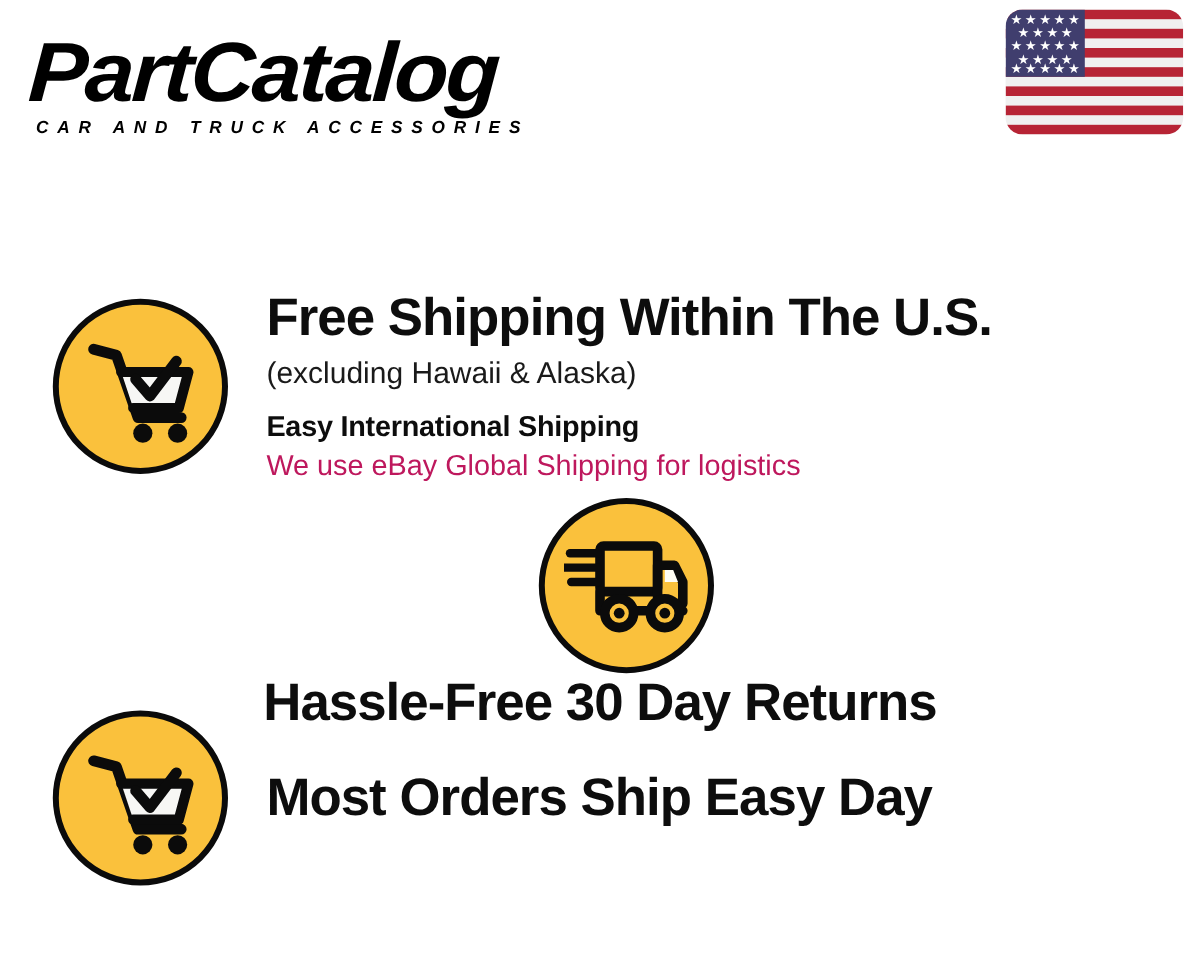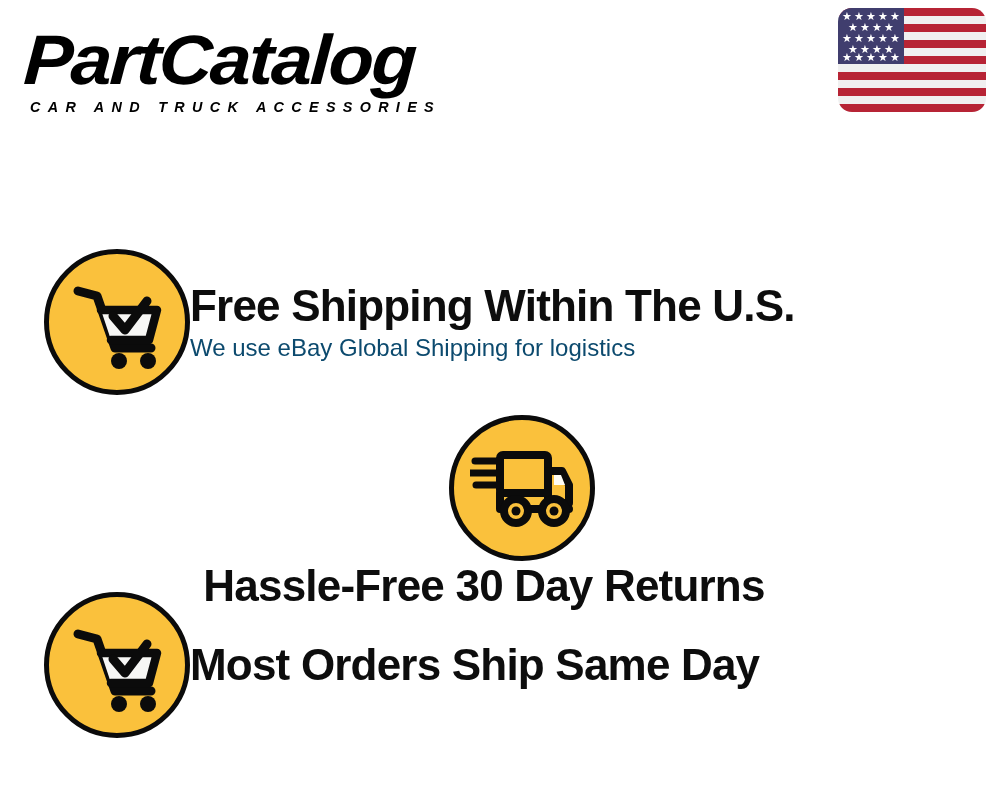--- a/index.html
+++ b/index.html
@@ -143,20 +143,21 @@
     border: 5px solid #0b0b0b;
     box-sizing: border-box;
     display: flex;
     align-items: center;
     justify-content: center;
   }
   .icon-badge svg { display: block; }
 
   .feature-text {
     flex: 1 1 auto;
+    margin-left: 32px;
     padding-right: 32px;
   }
   .feature-title {
     font-family: "Liberation Sans", "DejaVu Sans", sans-serif;
     font-weight: bold;
     font-size: 44px;
     line-height: 50px;
     letter-spacing: -0.8px;
     color: #0d0d0d;
     margin: 0;
@@ -179,21 +180,21 @@
     letter-spacing: -0.2px;
     color: #0d0d0d;
     margin: 12px 0 0 0;
     white-space: nowrap;
   }
   .feature-note {
     font-family: "Liberation Sans", "DejaVu Sans", sans-serif;
     font-weight: normal;
     font-size: 24px;
     line-height: 32px;
-    color: #0c4a6e;
+    color: #be185d;
     margin: 1px 0 0 0;
     white-space: nowrap;
   }
 </style>
 </head>
 <body style="background: rgb(255, 255, 255);">
 
 <div class="header">
 
   <div class="logo-block">
@@ -253,20 +254,22 @@
         <path d="M13 17 L32 22 L50 74 L86 74" fill="none" stroke="#0b0b0b" stroke-width="9" stroke-linecap="round" stroke-linejoin="round"></path>
         <path d="M36 36 L92 36 L84 66 L46 66 Z" fill="#F7F7F5" stroke="none"></path>
         <path d="M36 36 L92 36 L84 66 L46 66" fill="none" stroke="#0b0b0b" stroke-width="8.5" stroke-linecap="round" stroke-linejoin="round"></path>
         <path d="M48 42 L60 56 L82 27" fill="none" stroke="#0b0b0b" stroke-width="9" stroke-linecap="round" stroke-linejoin="round"></path>
         <circle cx="54" cy="87" r="8" fill="#0b0b0b"></circle>
         <circle cx="83" cy="87" r="8" fill="#0b0b0b"></circle>
       </svg>
     </div>
     <div class="feature-text">
       <div class="feature-title">Free Shipping Within The U.S.</div>
+      <div class="feature-sub">(excluding Hawaii &amp; Alaska)</div>
+      <div class="feature-strong">Easy International Shipping</div>
       <div class="feature-note">We use eBay Global Shipping for logistics</div>
     </div>
   </div>
 
   <div class="feature-row r2">
     <div class="icon-badge" style="background: rgb(250, 193, 60); border-color: rgb(11, 11, 11);">
       <svg width="104" height="82" viewBox="0 0 104 82" aria-hidden="true">
         <rect x="30" y="8" width="48" height="38" rx="3" fill="none" stroke="#0b0b0b" stroke-width="8"></rect>
         <path d="M78 24 L92 24 L99 38 L99 56 L78 56 Z" fill="none" stroke="#0b0b0b" stroke-width="8" stroke-linejoin="round"></path>
         <path d="M84 28 L91 28 L95 38 L84 38 Z" fill="#FFFDF4"></path>
@@ -290,17 +293,17 @@
       <svg width="104" height="96" viewBox="0 0 104 96" aria-hidden="true">
         <path d="M13 17 L32 22 L50 74 L86 74" fill="none" stroke="#0b0b0b" stroke-width="9" stroke-linecap="round" stroke-linejoin="round"></path>
         <path d="M36 36 L92 36 L84 66 L46 66 Z" fill="#F7F7F5" stroke="none"></path>
         <path d="M36 36 L92 36 L84 66 L46 66" fill="none" stroke="#0b0b0b" stroke-width="8.5" stroke-linecap="round" stroke-linejoin="round"></path>
         <path d="M48 42 L60 56 L82 27" fill="none" stroke="#0b0b0b" stroke-width="9" stroke-linecap="round" stroke-linejoin="round"></path>
         <circle cx="54" cy="87" r="8" fill="#0b0b0b"></circle>
         <circle cx="83" cy="87" r="8" fill="#0b0b0b"></circle>
       </svg>
     </div>
     <div class="feature-text">
-      <div class="feature-title">Most Orders Ship Same Day</div>
+      <div class="feature-title">Most Orders Ship Easy Day</div>
     </div>
   </div>
 
 </div>
 
 </body></html>

